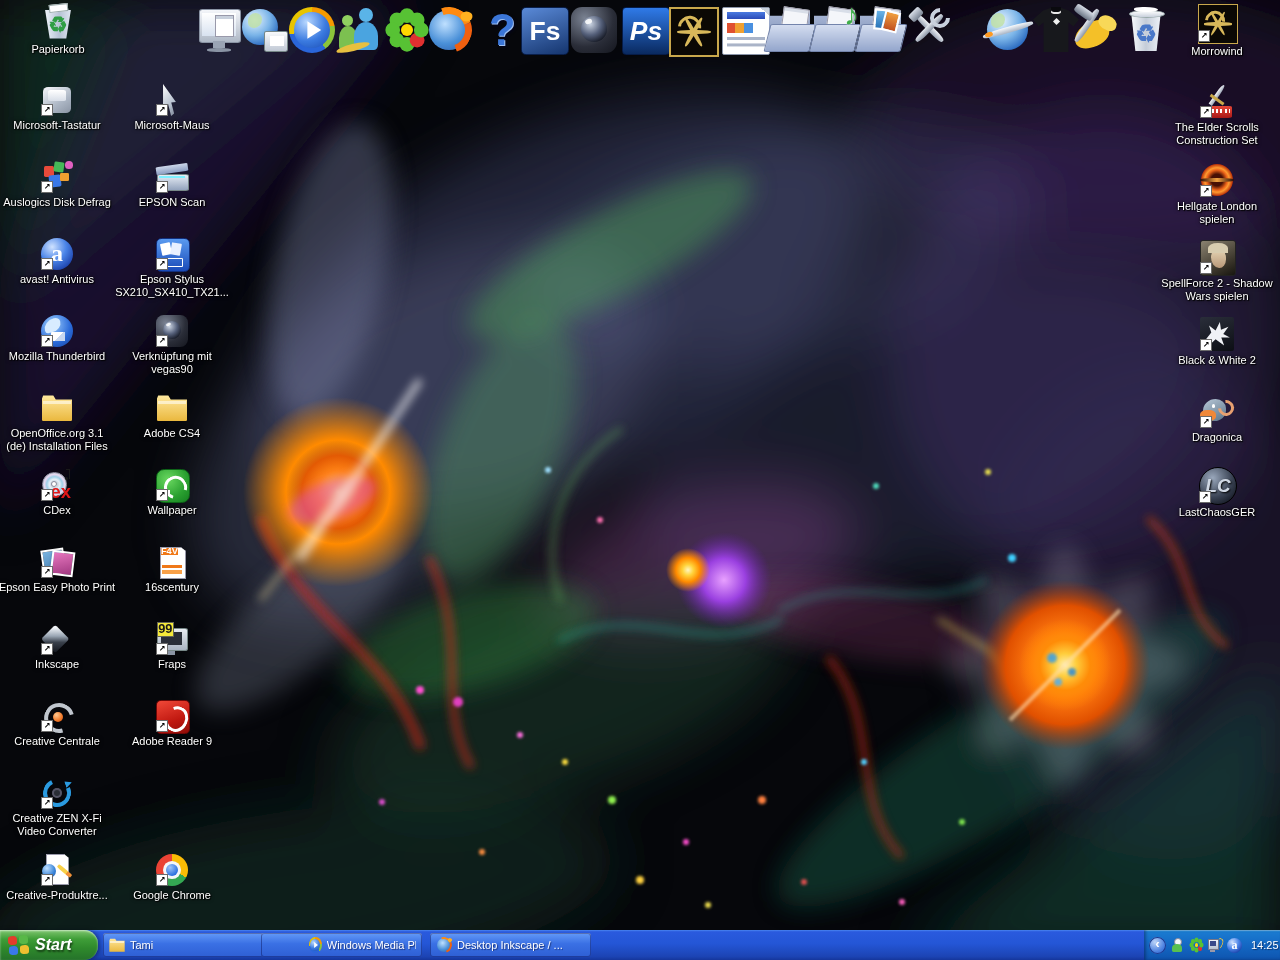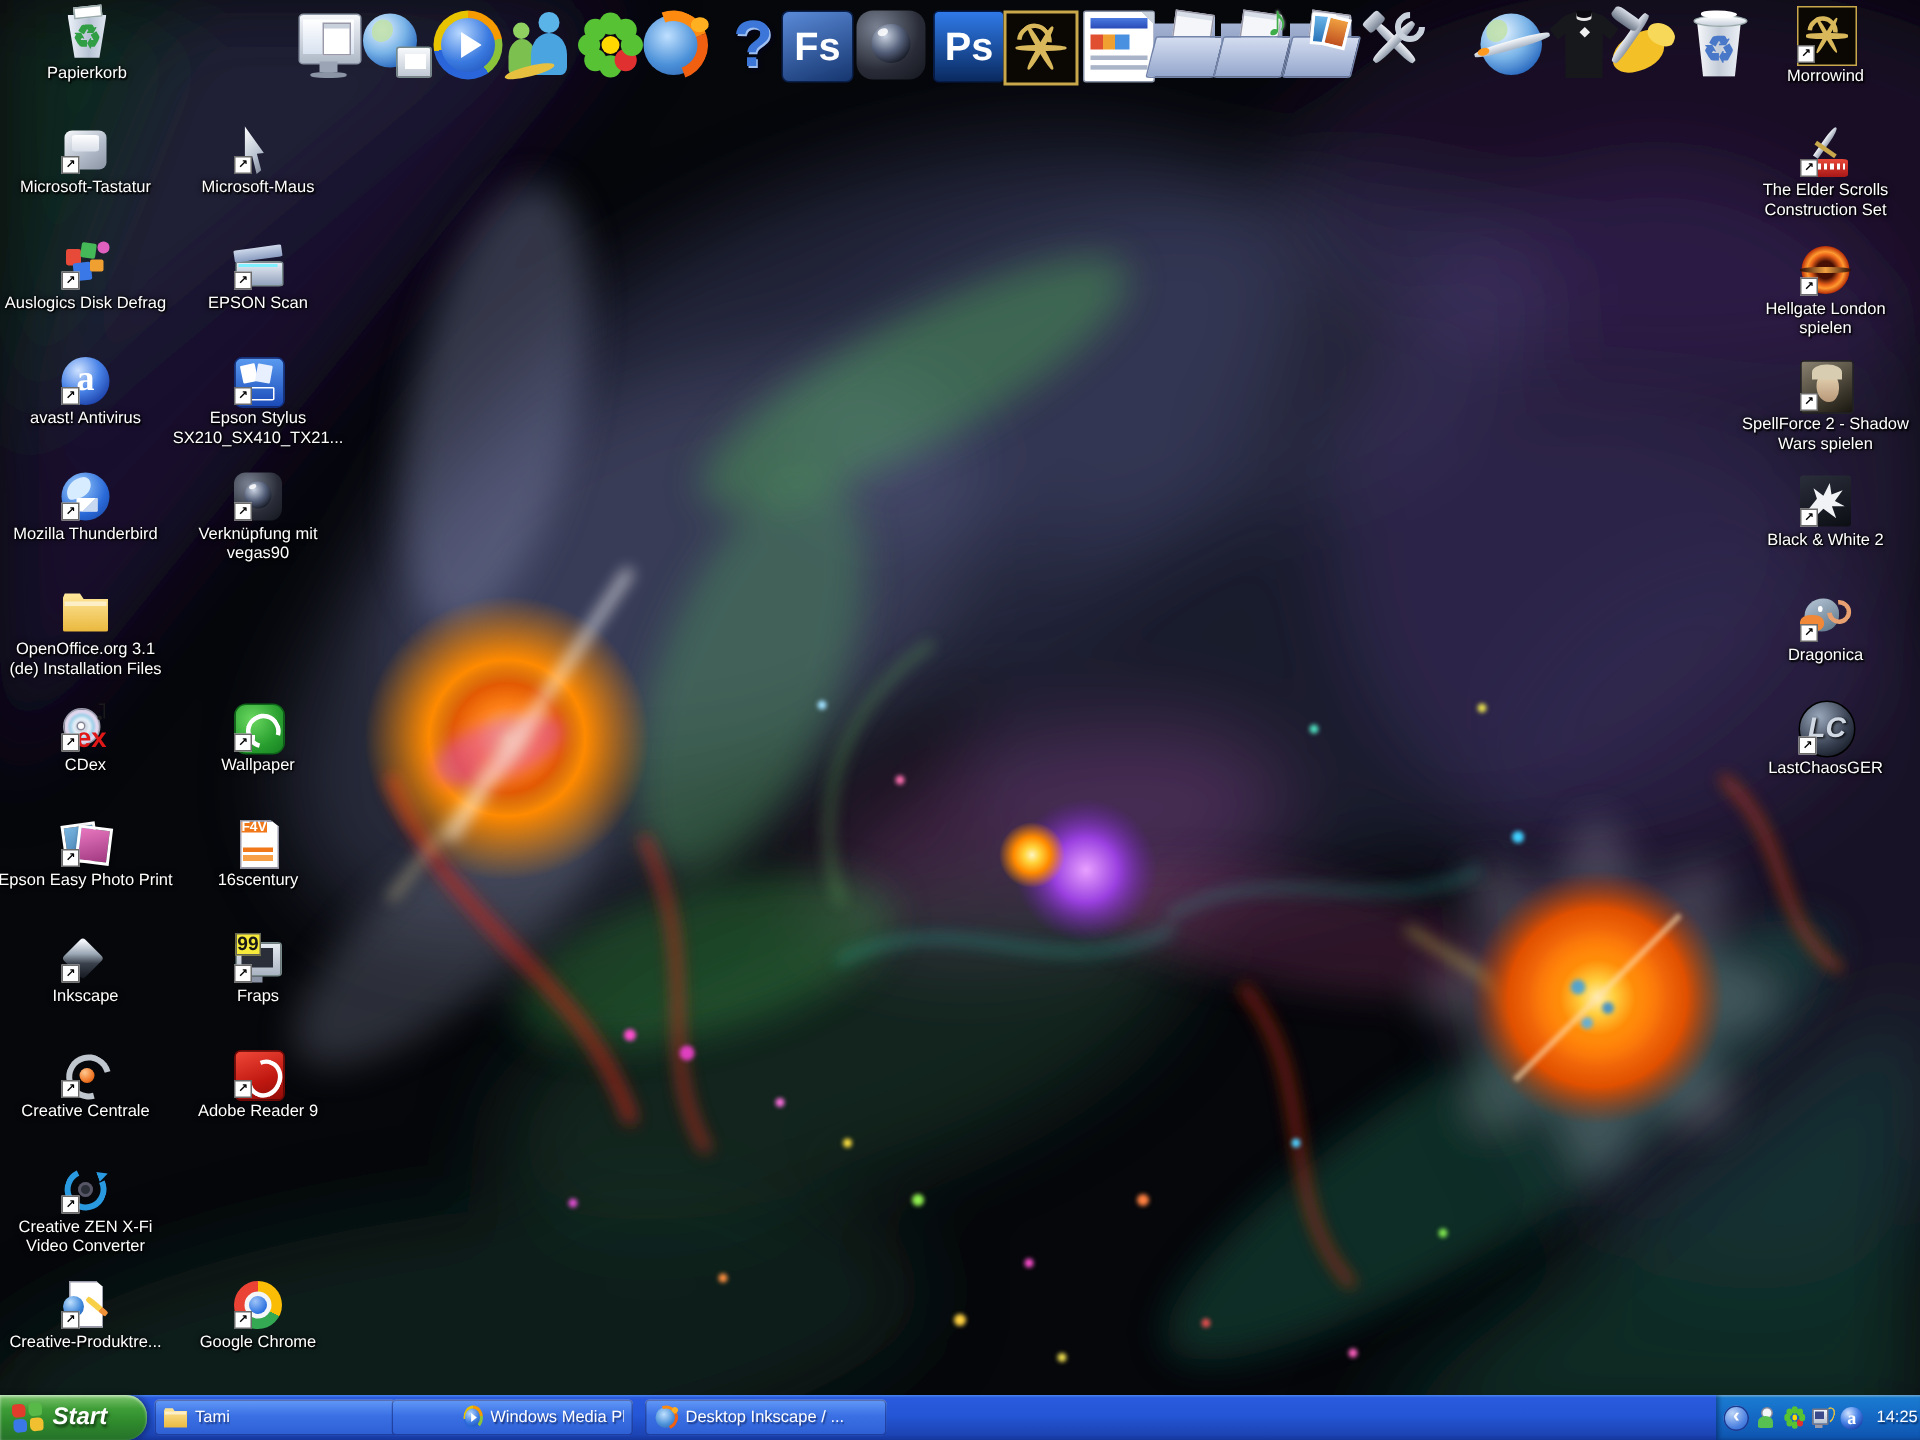--- a/index.html
+++ b/index.html
@@ -487,20 +487,29 @@
       <div class="dicon" style="left: -8px; top: 392px;">
         <div class="iwrap" style="width: 32px; height: 32px;">
           <span class="ic k-folder-yellow" style="width: 32px; height: 32px; font-size: 16px;">
             <i class="p1"></i>
             <i class="p2"></i>
           </span>
         </div>
         <div class="dlabel">OpenOffice.org 3.1
 (de) Installation Files</div>
       </div>
+      <div class="dicon" style="left: 107px; top: 392px;">
+        <div class="iwrap" style="width: 32px; height: 32px;">
+          <span class="ic k-folder-yellow" style="width: 32px; height: 32px; font-size: 16px;">
+            <i class="p1"></i>
+            <i class="p2"></i>
+          </span>
+        </div>
+        <div class="dlabel">Adobe CS4</div>
+      </div>
       <div class="dicon" style="left: -8px; top: 469px;">
         <div class="iwrap" style="width: 32px; height: 32px;">
           <span class="ic k-cdex" style="width: 32px; height: 32px; font-size: 16px;">
             <i class="p1"></i>
             <i class="p2"></i>
             <i class="p3"></i>
             <i class="p4"></i>
             <b>ex</b>
           </span>
           <span class="sc-arrow">↗</span>
@@ -732,21 +741,21 @@
         <span class="ic k-fs-square" style="width: 46px; height: 46px; font-size: 23px;">
           <b>Fs</b>
         </span>
       </div>
       <div class="sicon" style="left: 571px; top: 7px;">
         <span class="ic k-camera-lens" style="width: 46px; height: 46px; font-size: 23px;">
           <i class="p1"></i>
           <i class="p2"></i>
         </span>
       </div>
-      <div class="sicon" style="left: 622px; top: 7px;">
+      <div class="sicon" style="left: 622px; top: 7px; font-style: italic;">
         <span class="ic k-ps-square" style="width: 46px; height: 46px; font-size: 23px;">
           <b>Ps</b>
         </span>
       </div>
       <div class="sicon" style="left: 669px; top: 7px;">
         <span class="ic k-morrowind-gold" style="width: 46px; height: 46px; font-size: 23px;">
           <i class="p1"></i>
           <i class="p2"></i>
           <i class="p3"></i>
           <i class="p4"></i>

